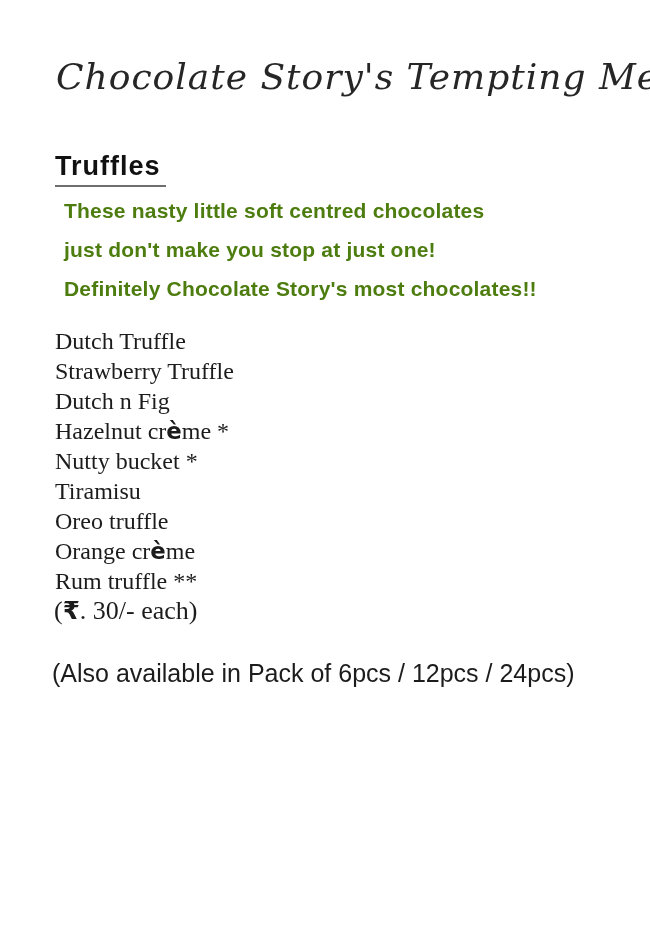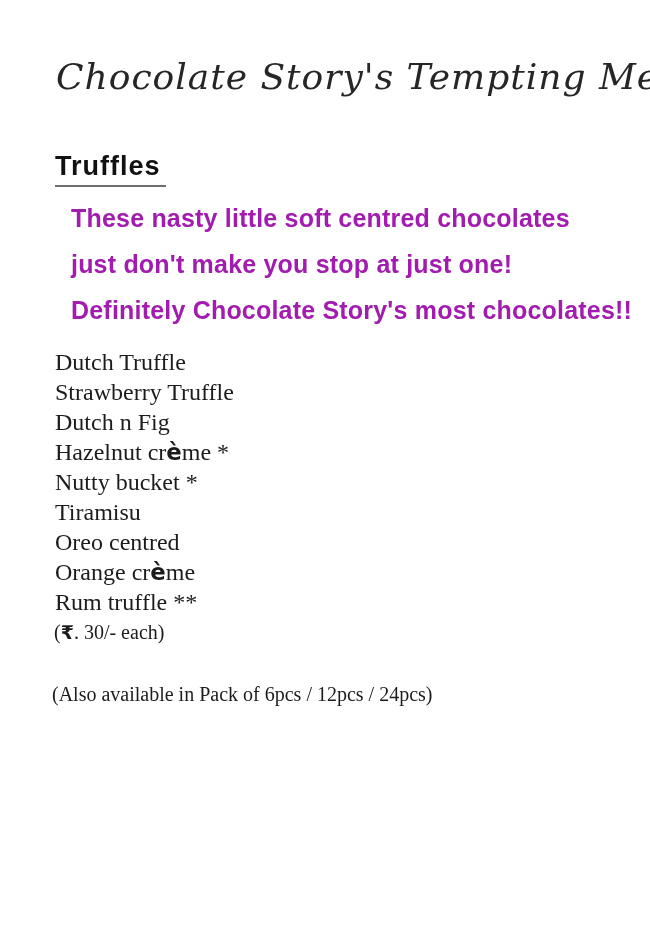--- a/index.html
+++ b/index.html
@@ -35,54 +35,54 @@
     font-size: 27px;
     letter-spacing: 1px;
     color: #111111;
     border-bottom: 2px solid #6e6e6e;
     text-align: center;
   }
   .description {
     margin: 9px 0 0 55px;
   }
   .desc-line {
-    margin: 16px;
+    margin: 9px;
     font-family: "Liberation Sans", "DejaVu Sans", sans-serif;
     font-weight: 700;
-    font-size: 25px;
+    font-size: 21px;
     line-height: 30px;
     letter-spacing: 0.2px;
-    color: #a21caf;
+    color: #4d7c0f;
     white-space: nowrap;
   }
   .item-list {
     list-style: none;
     margin: 22px 0 0 55px;
     padding: 0;
     font-family: "Liberation Serif", "DejaVu Serif", serif;
     font-size: 24px;
     line-height: 30px;
     color: #1c1c1c;
   }
   .menu-item {
     margin: 0;
     white-space: nowrap;
   }
   .price-note {
     margin: 0 0 0 54px;
     font-family: "Liberation Serif", "DejaVu Serif", serif;
-    font-size: 20px;
+    font-size: 26px;
     line-height: 30px;
     color: #1c1c1c;
     white-space: nowrap;
   }
   .pack-note {
     margin: 32px 0 0 52px;
-    font-family: Liberation Serif, serif;
-    font-size: 20px;
+    font-family: Liberation Sans, sans-serif;
+    font-size: 25px;
     line-height: 30px;
     color: #1c1c1c;
     white-space: nowrap;
   }
   .alt-glyph {
     font-family: "DejaVu Sans", sans-serif;
     font-weight: 700;
     font-size: 0.95em;
   }
 </style>
@@ -103,21 +103,21 @@
         <p class="desc-line">Definitely Chocolate Story's most chocolates!!</p>
       </div>
 
     <ul class="item-list">
         <li class="menu-item">Dutch Truffle</li>
         <li class="menu-item">Strawberry Truffle</li>
         <li class="menu-item">Dutch n Fig</li>
         <li class="menu-item">Hazelnut cr<span class="alt-glyph">è</span>me *</li>
         <li class="menu-item">Nutty bucket *</li>
         <li class="menu-item">Tiramisu</li>
-        <li class="menu-item">Oreo centred</li>
+        <li class="menu-item">Oreo truffle</li>
         <li class="menu-item">Orange cr<span class="alt-glyph">è</span>me</li>
         <li class="menu-item">Rum truffle **</li>
       </ul>
 
     <p class="price-note">(<span class="alt-glyph">₹</span>. 30/- each)</p>
 
     <p class="pack-note">(Also available in Pack of 6pcs / 12pcs / 24pcs)</p>
 
   </div>
 </div>

